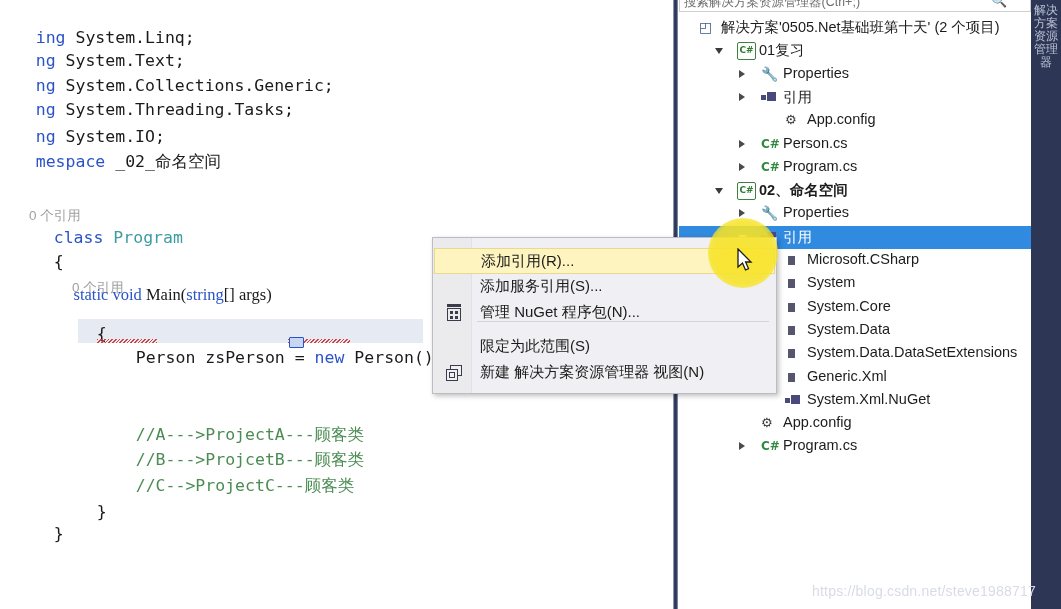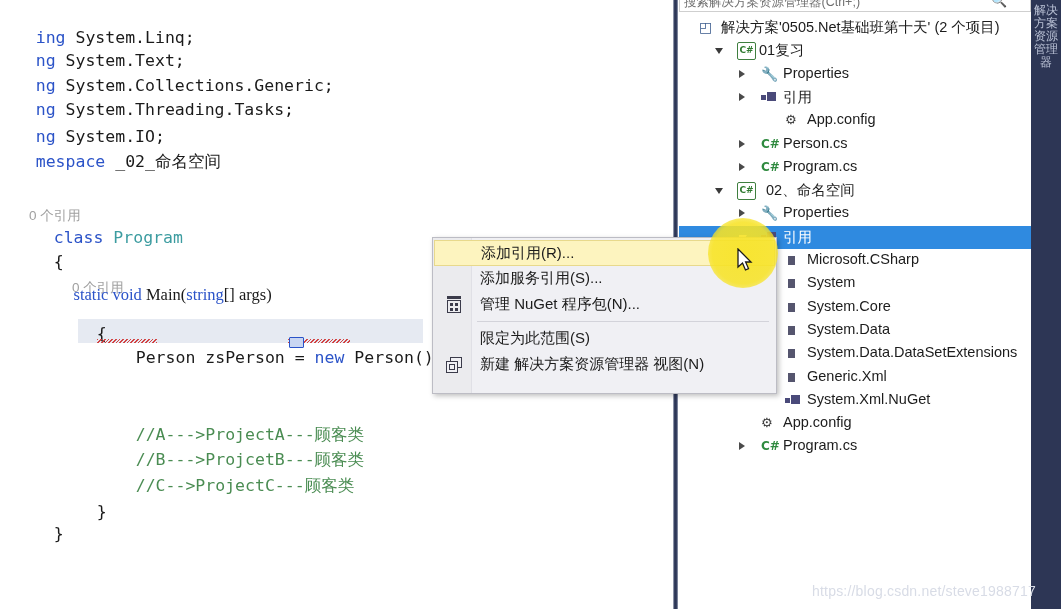--- a/index.html
+++ b/index.html
@@ -60,21 +60,21 @@
     position:absolute;left:0;top:14px;width:352px;height:595px;
     background:#ffffff;
   }
   .row{
     position:absolute;left:0;width:352px;height:23px;
     white-space:nowrap;font-size:14.5px;color:#1c1c1c;
   }
   .row .lbl{position:absolute;top:2px;}
   .row.sel{background:#2f8ae0;}
   .row.sel .lbl{color:#ffffff;}
-  .row.bold .lbl{font-weight:normal;margin-left:7px;}
+  .row.bold .lbl{font-weight:bold;}
   .tw{
     position:absolute;top:7px;width:0;height:0;
     border-top:4.5px solid transparent;border-bottom:4.5px solid transparent;
     border-left:6px solid #4a4a4a;
   }
   .tw.open{
     border-left:4.5px solid transparent;border-right:4.5px solid transparent;
     border-top:6px solid #3a3a3a;border-bottom:0;top:9px;
   }
   .ico{position:absolute;top:3px;width:17px;height:16px;}
@@ -111,21 +111,21 @@
     background:#f0f0f4;border:1px solid #bcbcc4;
     box-shadow:2px 2px 5px rgba(0,0,0,.25);
     font-family:"Liberation Sans","DejaVu Sans",sans-serif;
   }
   #ctx .gutter{
     position:absolute;left:0;top:0;width:38px;height:100%;
     background:#ebebee;border-right:1px solid #e0e0e6;
   }
   .mi{
     position:absolute;left:1px;width:341px;height:26px;
-    font-size:15px;color:#1b1b1b;white-space:nowrap;
+    font-size:15px;color:#1b1b1b;white-space:nowrap;margin-top:8px;
   }
   .mi .mlbl{position:absolute;left:46px;top:3px;}
   .mi.hi{background:#fdf4bf;border:1px solid #e8d98c;box-sizing:border-box;}
   .mi .mico{position:absolute;left:11px;top:4px;width:18px;height:18px;color:#3b3b4a;}
   .msep{position:absolute;left:44px;width:292px;height:1px;background:#d3d3da;}
 
   
   .nuget{position:relative;}
   .nuget .top{position:absolute;left:2px;top:0px;width:14px;height:3px;background:#3b3b4a;}
   .nuget .bd{position:absolute;left:2px;top:4px;width:14px;height:13px;border:1.6px solid #3b3b4a;box-sizing:border-box;}

